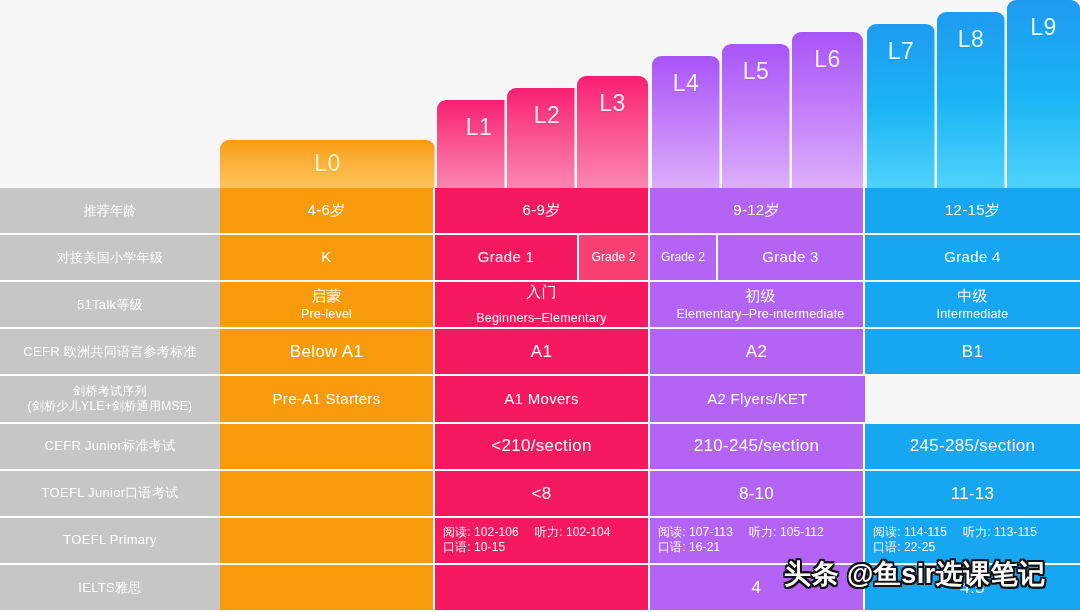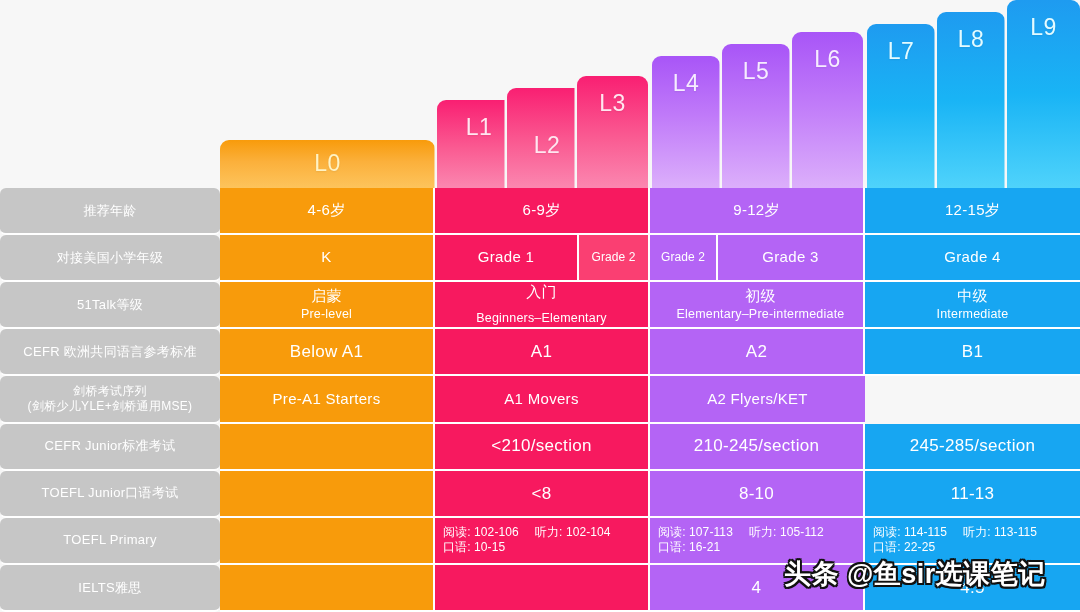--- a/index.html
+++ b/index.html
@@ -37,21 +37,20 @@
   #table{position:absolute;left:0;top:188px;width:1080px;height:424px;}
   .trow{position:relative;width:1080px;box-sizing:border-box;}
   .rowlabel{
     position:absolute;left:0;top:0;width:220px;height:100%;
     background:#c6c6c6;color:#ffffff;
     display:flex;align-items:center;justify-content:center;
     text-align:center;line-height:1.22;
     font-size:13px;letter-spacing:.3px;
     border-bottom:2px solid #ffffff;
     box-sizing:border-box;
-    border-radius:6px;
   }
   .rowlabel.two{font-size:12px;}
   .cells{position:absolute;left:220px;top:0;right:0;height:100%;display:flex;}
   .cell{
     height:100%;box-sizing:border-box;
     display:flex;flex-direction:column;
     align-items:center;justify-content:center;
     text-align:center;color:#ffffff;
     border-right:2px solid #ffffff;
     border-bottom:2px solid #ffffff;
@@ -88,21 +87,21 @@
 
 <div id="stage">
 
   <div id="bars">
       <div class="bar orange" style="left: 220px; width: 215px; height: 48px;">
         <span class="blabel">L0</span>
       </div>
       <div class="bar pink" style="left: 437px; width: 84px; height: 88px;">
         <span class="blabel">L1</span>
       </div>
-      <div class="bar pink" style="left: 507px; width: 80px; height: 100px; align-items: center;">
+      <div class="bar pink" style="left: 507px; width: 80px; height: 100px;">
         <span class="blabel">L2</span>
       </div>
       <div class="bar pink" style="left: 577px; width: 71px; height: 112px;">
         <span class="blabel">L3</span>
       </div>
       <div class="bar purple" style="left: 652px; width: 68px; height: 132px;">
         <span class="blabel">L4</span>
       </div>
       <div class="bar purple" style="left: 722px; width: 68px; height: 144px;">
         <span class="blabel">L5</span>

